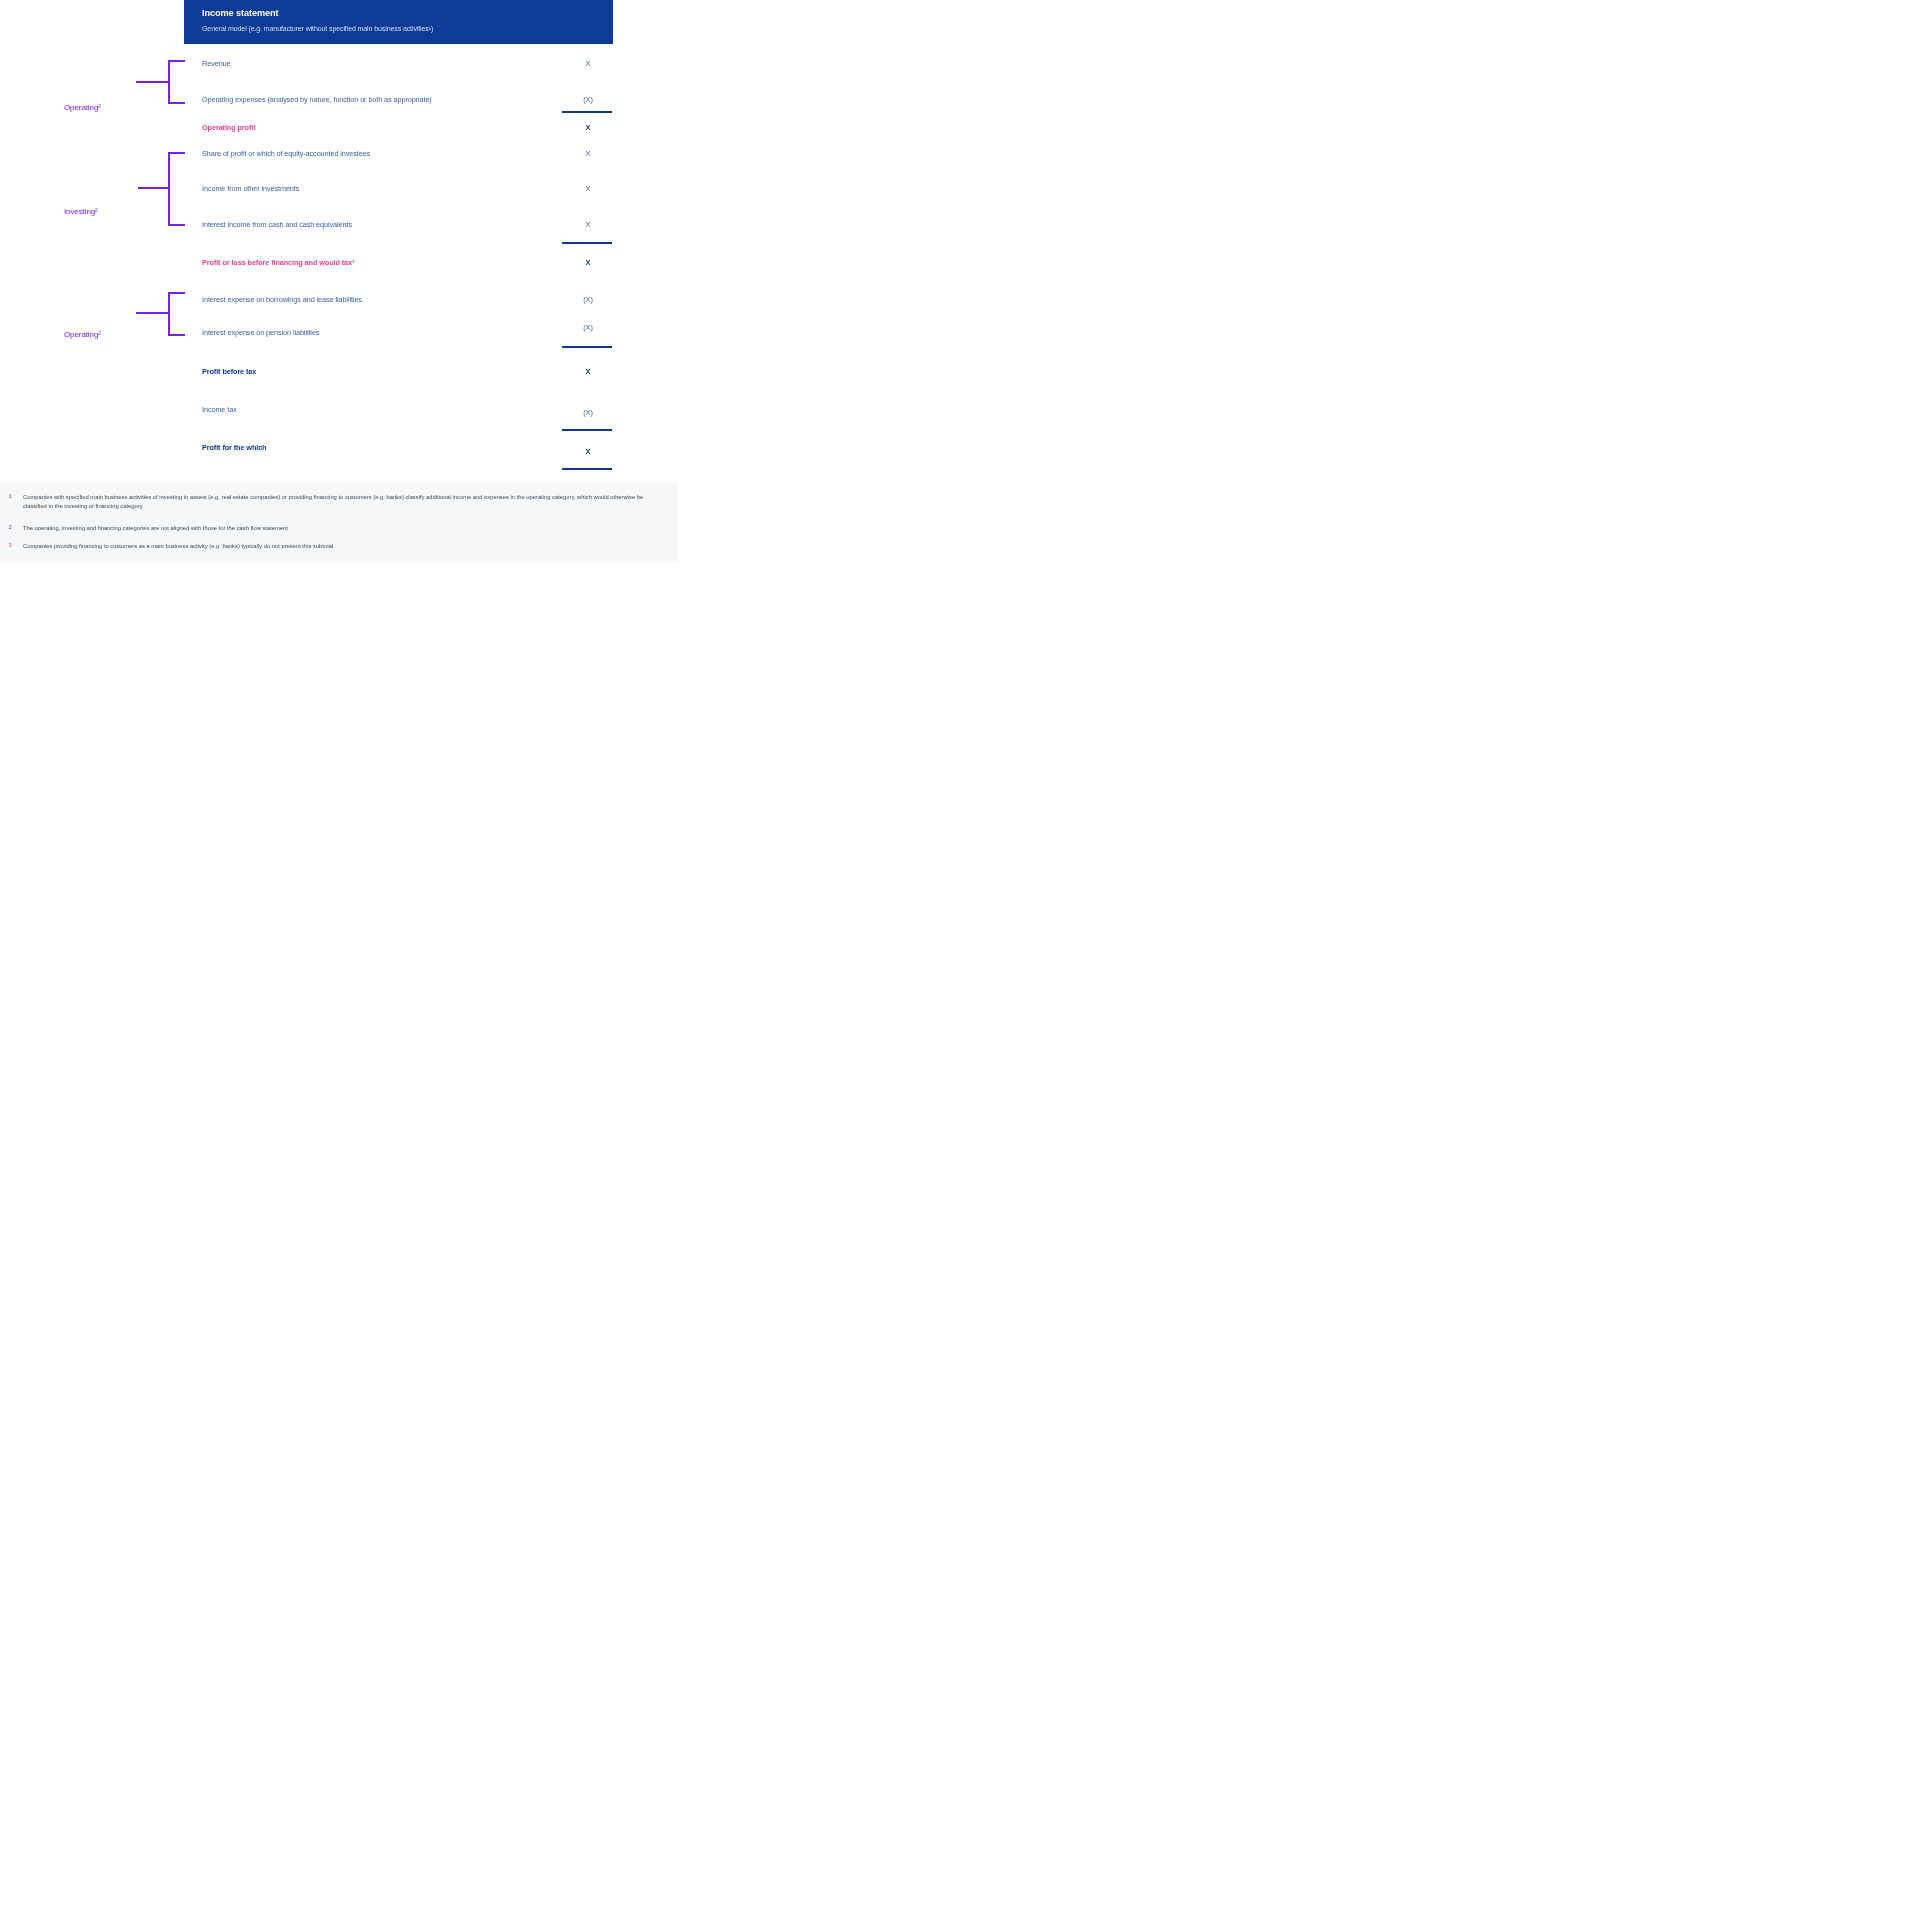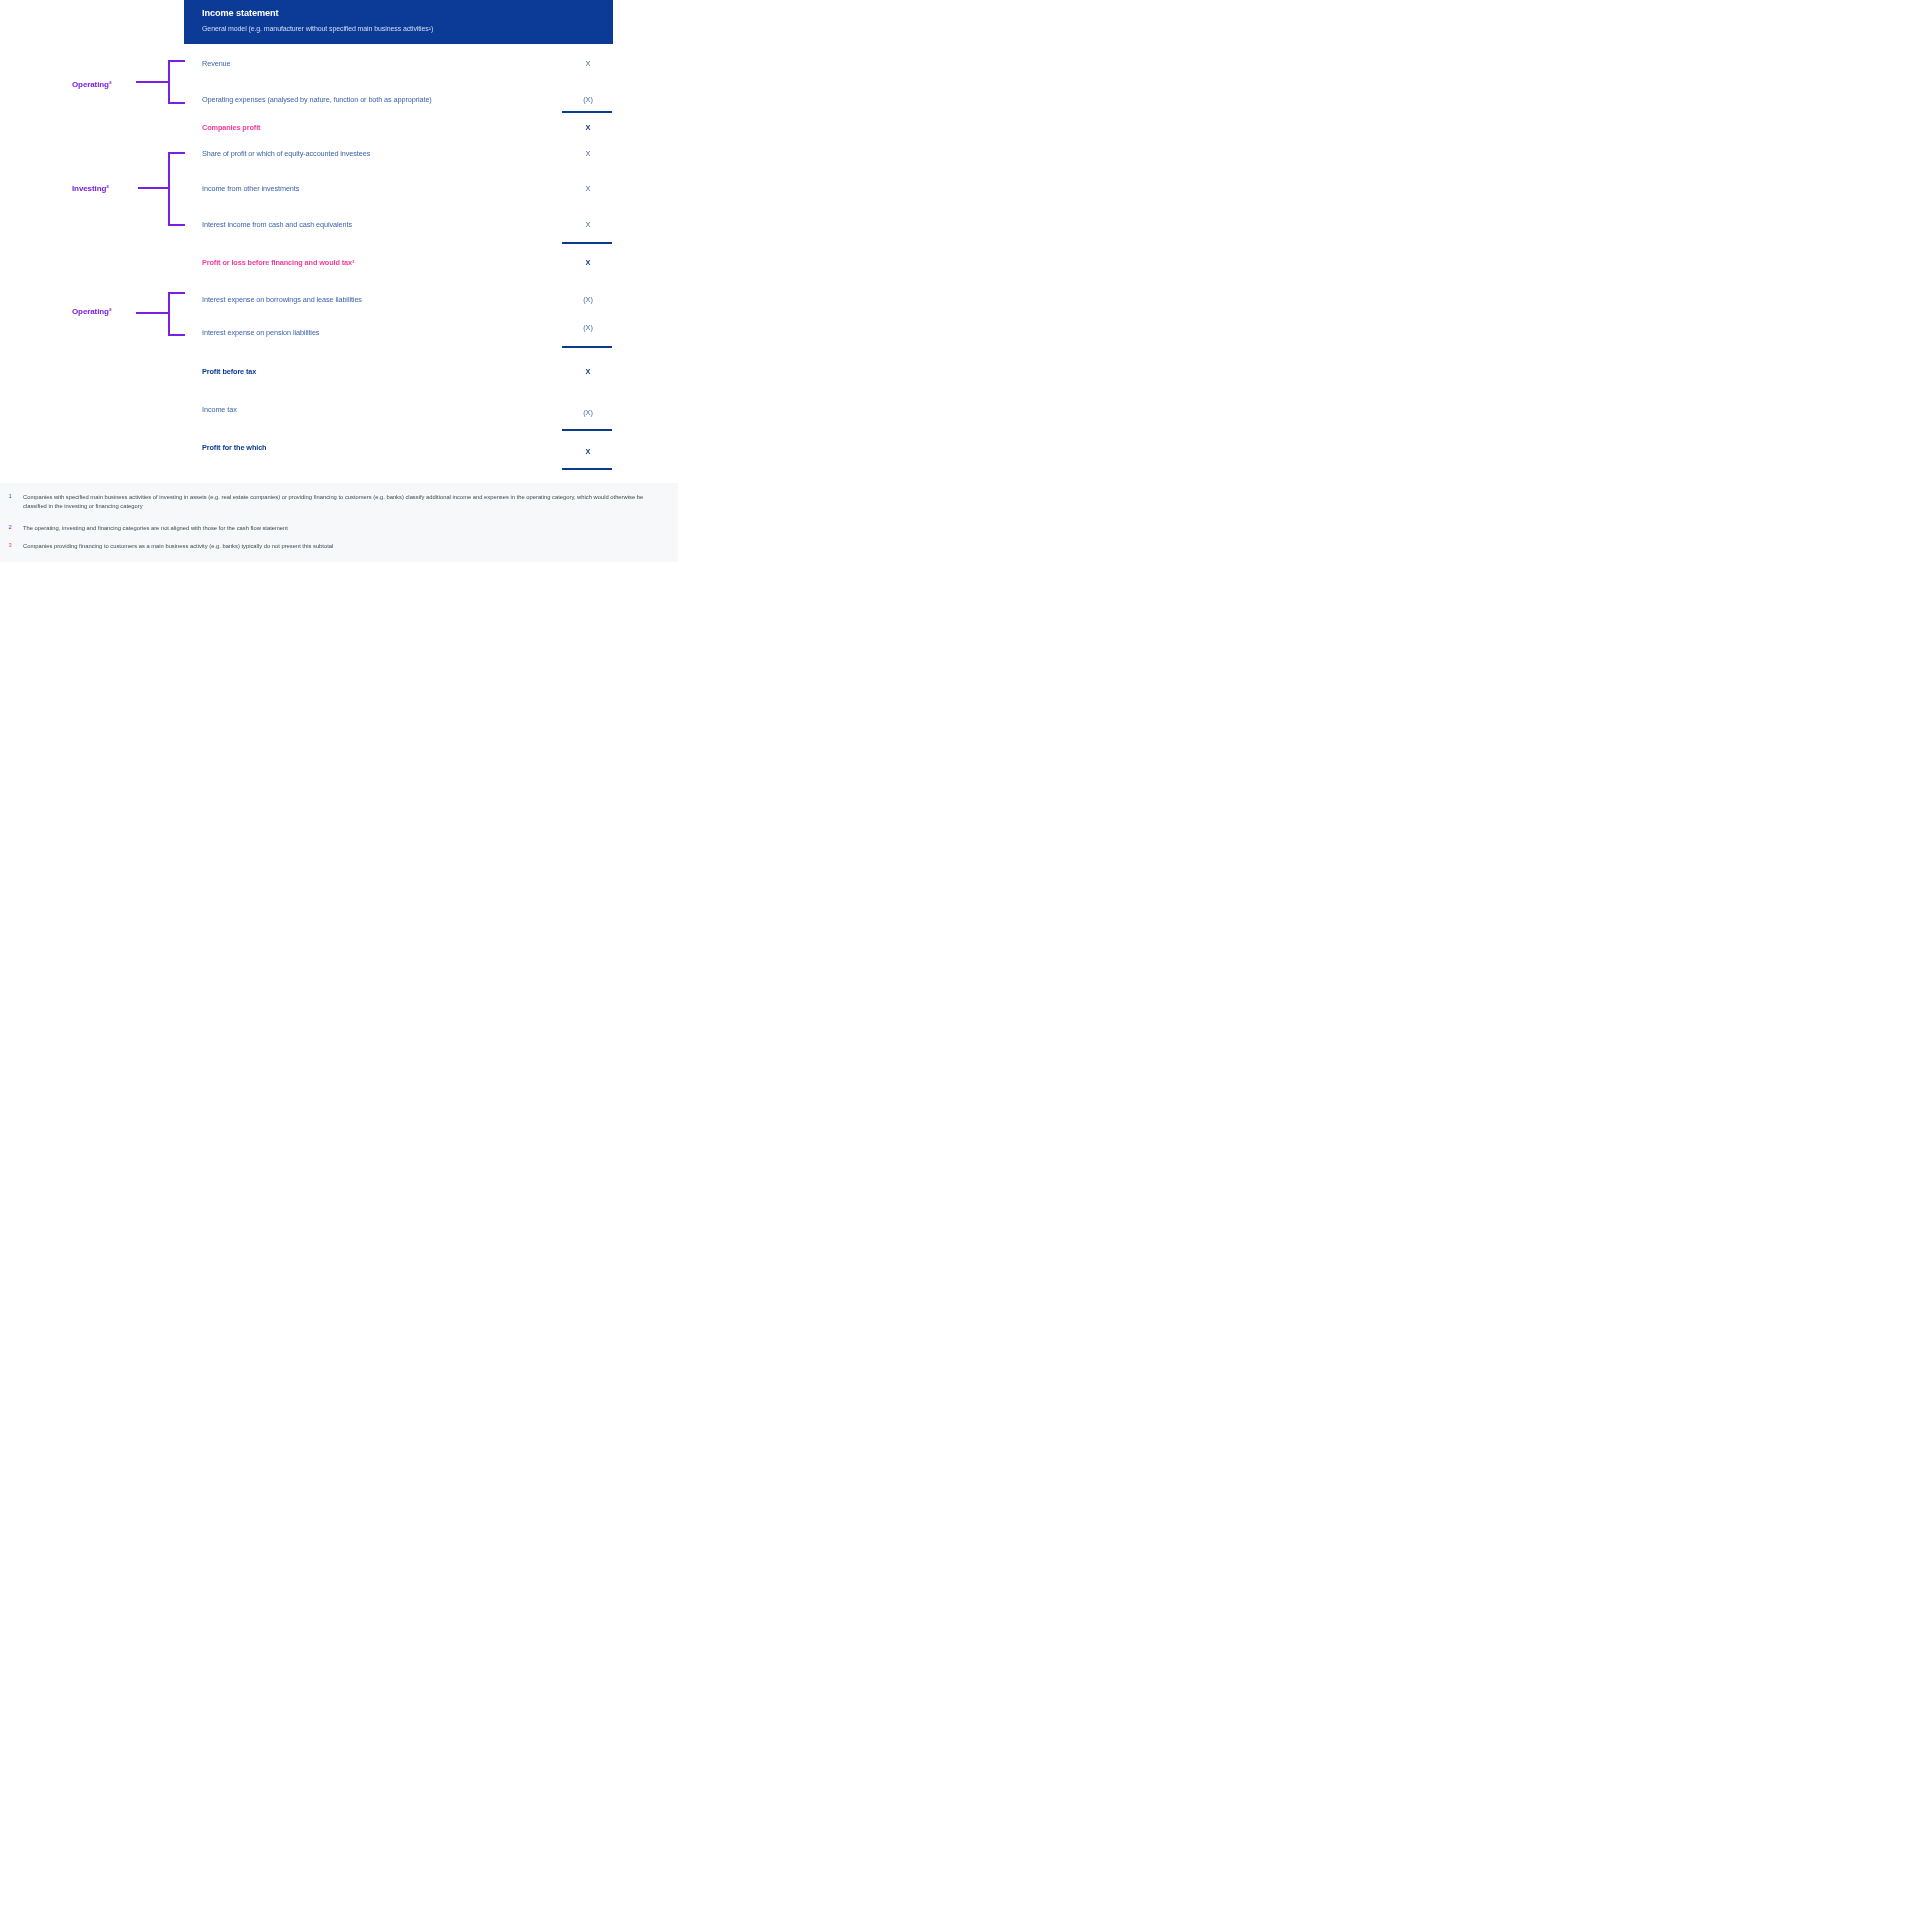--- a/index.html
+++ b/index.html
@@ -4,21 +4,21 @@
 <style>
   html,body{margin:0;padding:0;background:#ffffff;font-family:"Liberation Sans",sans-serif;}
   .canvas{position:relative;width:678px;height:562px;background:#ffffff;overflow:hidden;}
 
   
   .header{position:absolute;left:184px;top:0;width:429px;height:44px;background:#0C3A97;}
   .header .title{position:absolute;left:18px;top:7.7px;font-size:9.2px;font-weight:bold;color:#ffffff;letter-spacing:-0.1px;}
   .header .subtitle{position:absolute;left:18px;top:25.4px;font-size:7px;color:#D6DEF2;letter-spacing:-0.1px;white-space:nowrap;}
 
   
-  .cat{position:absolute;left:72px;transform:translateY(-50%);font-size:8px;font-weight:bold;color:#7B1FE0;letter-spacing:-0.1px;}
+  .cat{position:absolute;left:64px;transform:translateY(-50%);font-size:8px;font-weight:normal;color:#7B1FE0;letter-spacing:-0.1px;margin-top:23px;}
 
   
   .bk{position:absolute;background:#7B1FE0;}
 
   
   .row{position:absolute;left:0;width:678px;height:0;}
   .lbl{position:absolute;left:202px;transform:translateY(-50%);font-size:7.3px;color:#3D64A8;letter-spacing:-0.1px;white-space:nowrap;text-align:right;}
   .val{position:absolute;left:565px;width:46px;transform:translateY(-50%);text-align:center;font-size:7.3px;color:#3D64A8;letter-spacing:-0.1px;}
   .pink{color:#F43C98;font-weight:bold;}
   .navy{color:#0B3B8F;font-weight:bold;}
@@ -73,21 +73,21 @@
 
   <div class="row" style="top:63px">
     <span class="lbl">Revenue</span>
     <span class="val">X</span>
   </div>
   <div class="row" style="top:99px">
     <span class="lbl">Operating expenses (analysed by nature, function or both as appropriate)</span>
     <span class="val">(X)</span>
   </div>
   <div class="row" style="top:127px">
-    <span class="lbl pink">Companies profit</span>
+    <span class="lbl pink">Operating profit</span>
     <span class="val valbold">X</span>
   </div>
   <div class="row" style="top:153px">
     <span class="lbl">Share of profit or which of equity-accounted investees</span>
     <span class="val">X</span>
   </div>
   <div class="row" style="top:188px">
     <span class="lbl">Income from other investments</span>
     <span class="val">X</span>
   </div>

